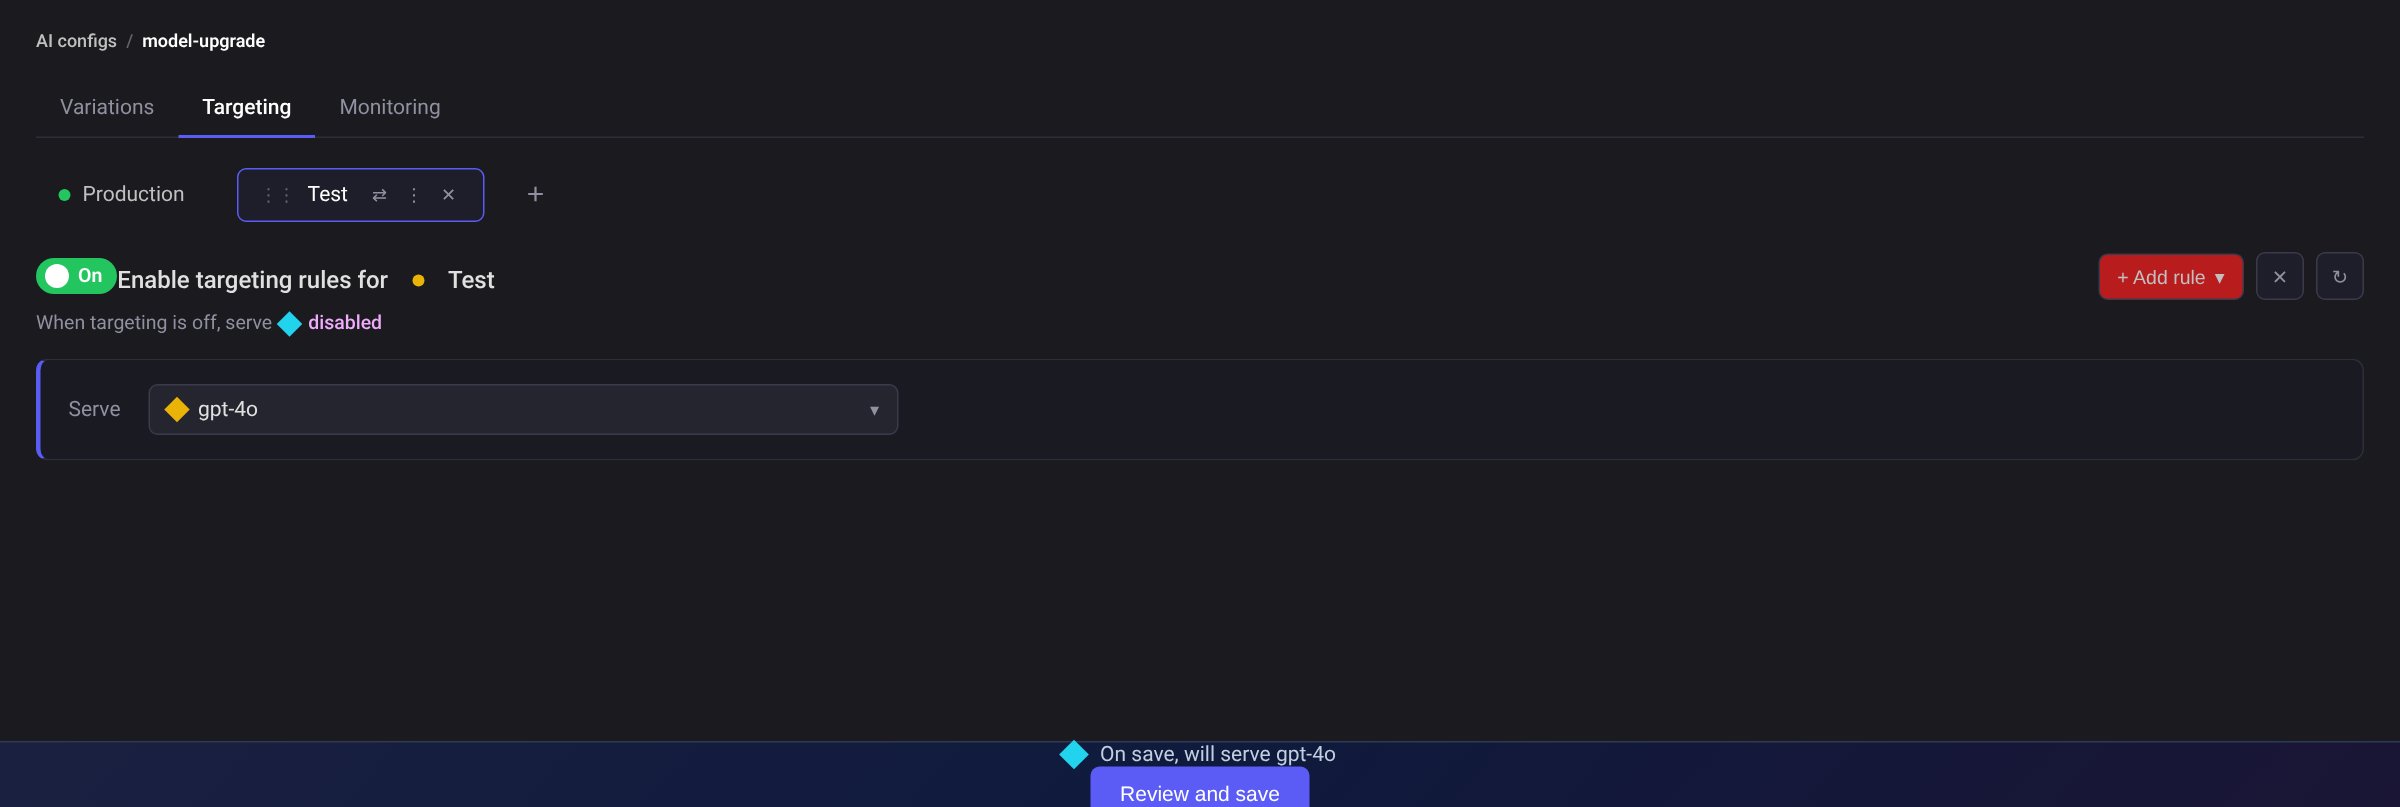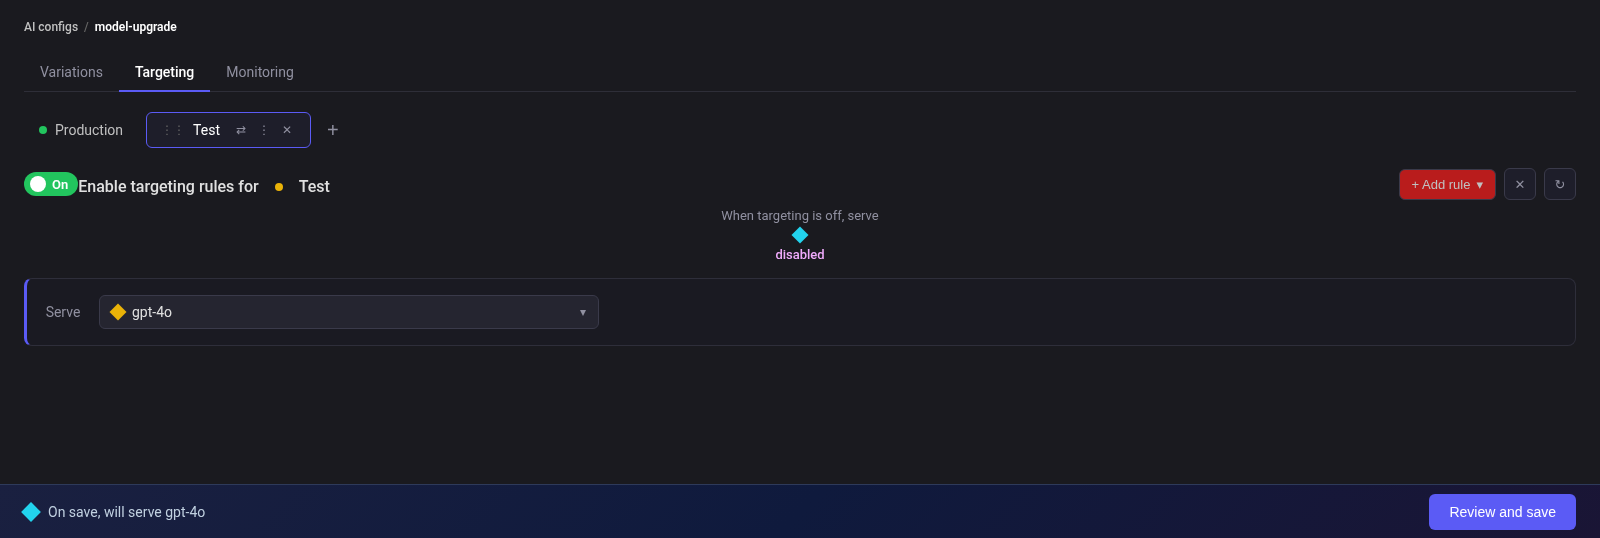--- a/index.html
+++ b/index.html
@@ -61,21 +61,21 @@
     .tab.active {
       color: #ffffff;
       border-bottom: 2px solid #5b5bf5;
       font-weight: 500;
     }
 
     
     .env-tabs {
       display: flex;
       align-items: center;
-      gap: 8px;
+      gap: 20px;
       margin-bottom: 20px;
     }
 
     .env-tab {
       display: flex;
       align-items: center;
       gap: 8px;
       padding: 8px 14px;
       border-radius: 6px;
       cursor: pointer;
@@ -217,21 +217,20 @@
     }
 
     
     .targeting-off-row {
       display: flex;
       align-items: center;
       gap: 6px;
       font-size: 13px;
       color: #9090a0;
       margin-bottom: 16px;
-      flex-direction: column;
     }
 
     .diamond-icon {
       width: 12px;
       height: 12px;
       background: #22d3ee;
       transform: rotate(45deg);
       display: inline-block;
       flex-shrink: 0;
     }
@@ -343,27 +342,28 @@
       color: #9090a0;
       font-size: 12px;
     }
 
     
     .bottom-bar {
       position: absolute;
       bottom: 0;
       left: 0;
       right: 0;
-      height: 54px;
+      height: 44px;
       background: linear-gradient(135deg, #1a2040 0%, #0f1a3d 50%, #1a1535 100%);
       border-top: 1px solid #2e3a5a;
       display: flex;
       align-items: center;
       justify-content: space-between;
       padding: 0 24px;
+      flex-direction: column;
     }
 
     .bottom-bar-left {
       display: flex;
       align-items: center;
       gap: 10px;
     }
 
     .bottom-diamond {
       width: 14px;

